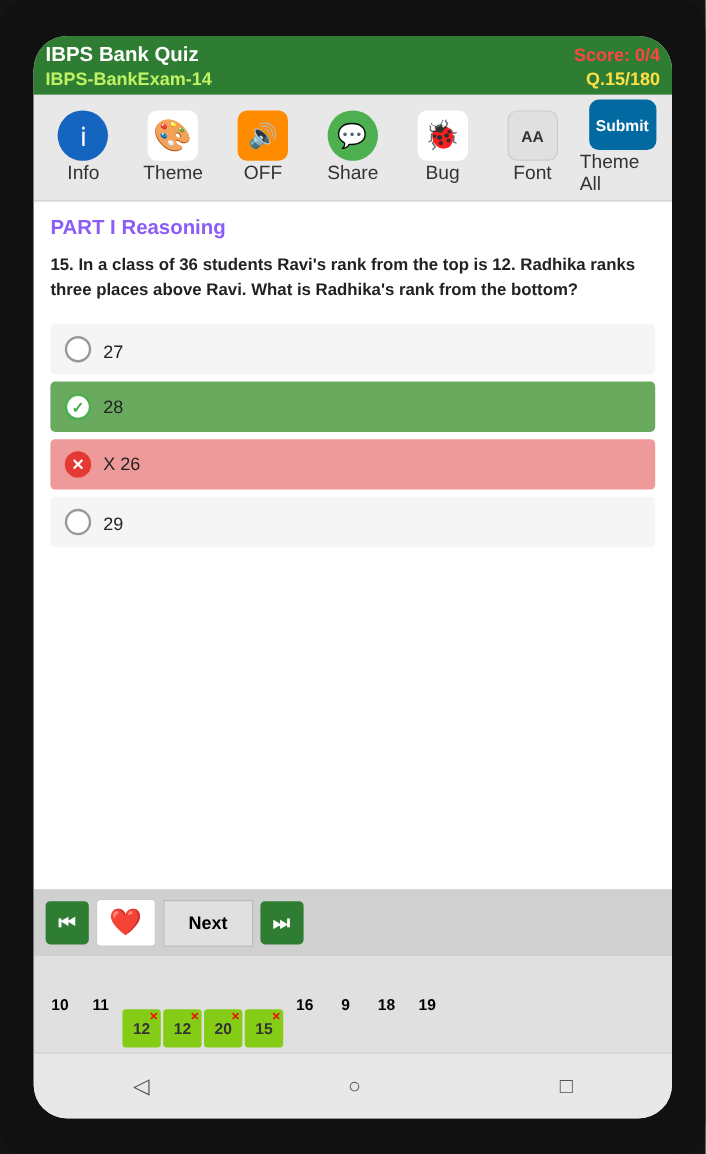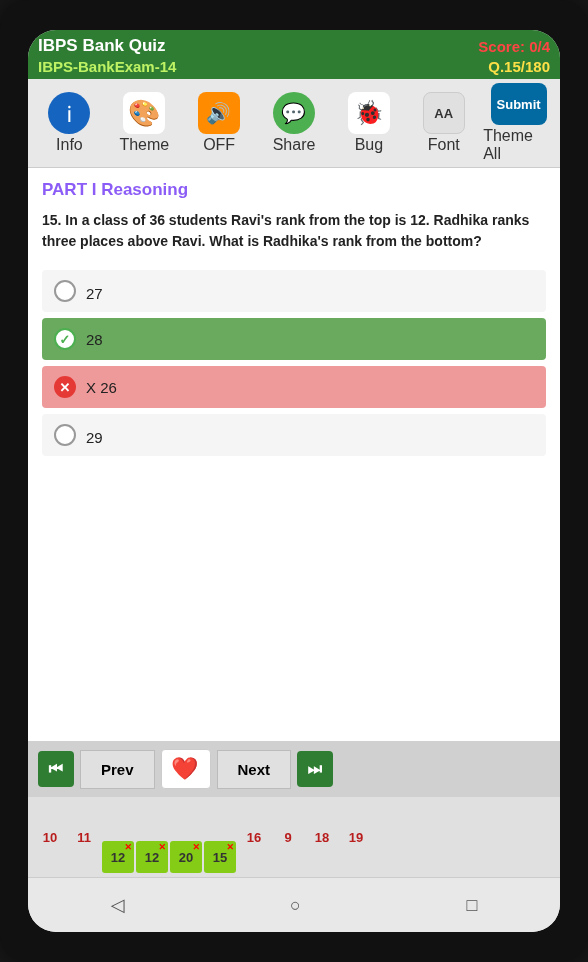--- a/index.html
+++ b/index.html
@@ -231,21 +231,21 @@
       height: 32px;
       display: flex;
       align-items: center;
       justify-content: center;
       font-size: 13px;
       font-weight: bold;
       border-radius: 3px;
       position: relative;
       cursor: pointer;
     }
-    .q-num-normal { background: transparent; color: #b91c1c; text-align: right; }
+    .q-num-normal { background: transparent; color: #000000; text-align: right; }
     .q-num-wrong {
       background: #84cc16;
       color: #333;
       margin-top: 40px;
     }
     .q-num-wrong::after {
       content: '✕';
       position: absolute;
       top: 1px;
       right: 2px;
@@ -344,21 +344,20 @@
 
       <div class="option option-normal">
         <div class="radio-circle"></div>
         <span class="option-text">29</span>
       </div>
 
     </div>
 
     <div class="bottom-nav">
       <div class="nav-btn-icon">⏮</div>
-      <div class="prev-text">Prev</div>
       <div class="heart-btn">❤️</div>
       <div class="next-text">Next</div>
       <div class="nav-btn-icon">⏭</div>
     </div>
 
     <div class="question-strip">
       <div class="q-num q-num-normal">10</div>
       <div class="q-num q-num-normal">11</div>
       <div class="q-num q-num-wrong">12</div>
       <div class="q-num q-num-wrong">12</div>

